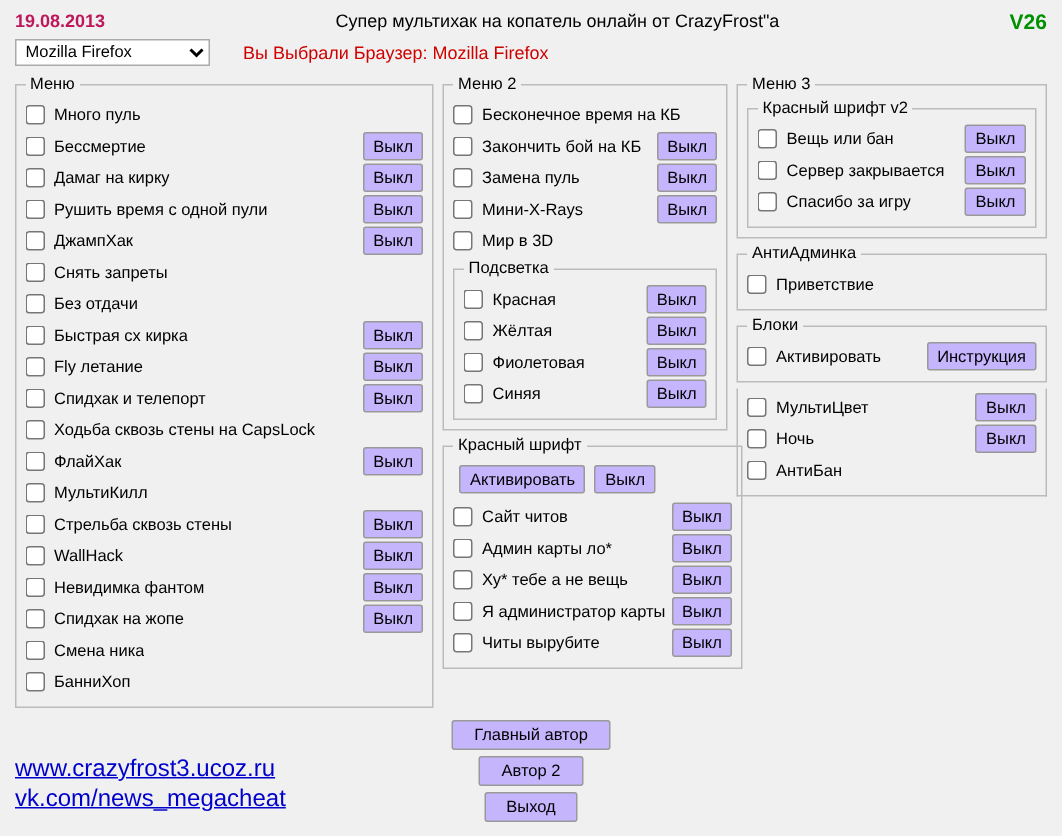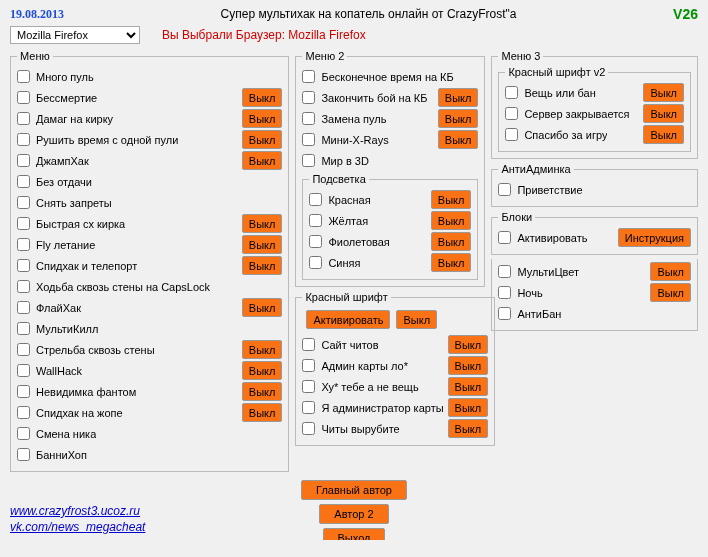--- a/index.html
+++ b/index.html
@@ -10,21 +10,21 @@
     font-size: 11px;
     background: #f0f0f0;
     width: 708px;
   }
   .header-row {
     display: flex;
     justify-content: space-between;
     align-items: center;
     margin-bottom: 4px;
   }
-  .date { color: #1d4ed8; font-weight: bold; font-size: 12px; font-family: Liberation Serif, serif; }
+  .date { color: #be185d; font-weight: bold; font-size: 12px; }
   .title { color: #000; font-size: 12px; text-align: center; flex: 1; }
   .version { color: #009000; font-weight: bold; font-size: 14px; }
   .browser-row {
     display: flex;
     align-items: center;
     gap: 22px;
     margin-bottom: 6px;
   }
   select.browser {
     width: 130px;
@@ -76,21 +76,21 @@
   .lbl {
     white-space: nowrap;
     overflow: hidden;
     text-overflow: clip;
   }
   button.btn {
     font-size: 11px;
     font-family: inherit;
     padding: 1px 6px;
     border: 1px solid #999;
-    background: #f97316;
+    background: #c4b5fd;
     border-radius: 2px;
     height: 19px;
     cursor: pointer;
     white-space: nowrap;
   }
   .sub-btn-row {
     display: flex;
     gap: 6px;
     padding: 3px 0 5px 4px;
   }
@@ -101,22 +101,21 @@
     gap: 4px;
     margin-top: 8px;
   }
   .bottom-buttons button.btn {
     padding: 3px 14px;
     height: auto;
     font-size: 11px;
   }
   .links {
     margin-top: 2px;
-    font-size: 12px;
-    font-style: italic;
+    font-size: 16px;
   }
   .links a {
     color: #0000cc;
     text-decoration: underline;
   }
   .links div { margin-top: 2px; }
   .footer-area {
     position: relative;
     margin-top: -46px;
   }
@@ -173,27 +172,27 @@
           <div class="row">
             <label class="chk">
               <input type="checkbox" style="">
               <span class="lbl">ДжампХак</span>
             </label>
             <button class="btn">Выкл</button>
           </div>
           <div class="row">
             <label class="chk">
               <input type="checkbox" style="">
+              <span class="lbl">Снять запреты</span>
+            </label>
+          </div>
+          <div class="row">
+            <label class="chk">
+              <input type="checkbox" style="">
               <span class="lbl">Без отдачи</span>
-            </label>
-          </div>
-          <div class="row">
-            <label class="chk">
-              <input type="checkbox" style="">
-              <span class="lbl">Снять запреты</span>
             </label>
           </div>
           <div class="row">
             <label class="chk">
               <input type="checkbox" style="">
               <span class="lbl">Быстрая сх кирка</span>
             </label>
             <button class="btn">Выкл</button>
           </div>
           <div class="row">

